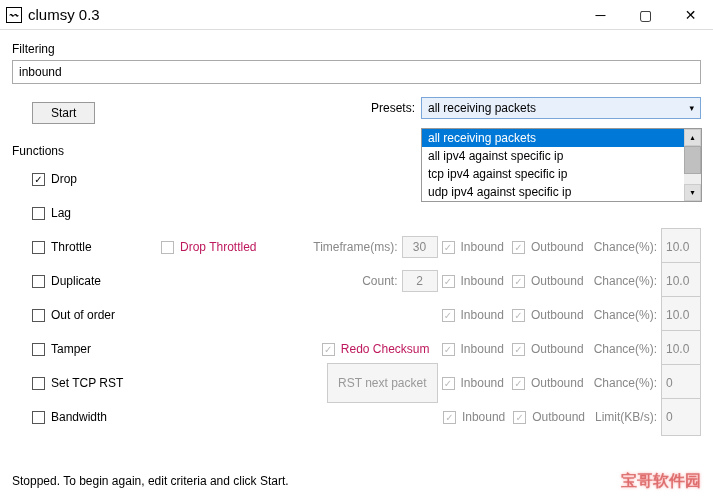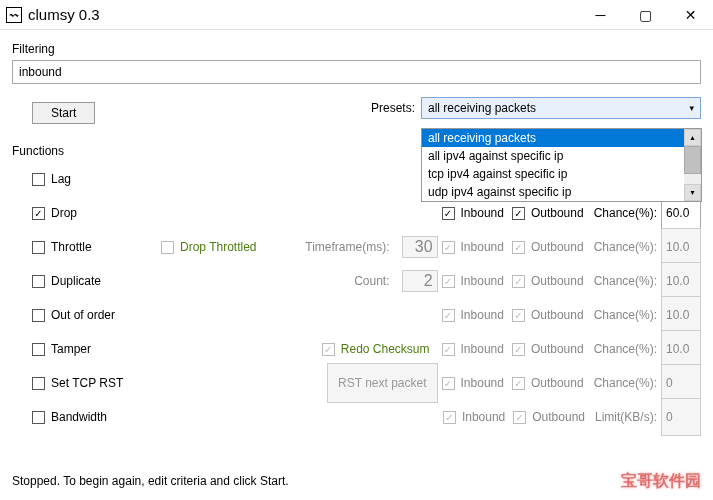--- a/index.html
+++ b/index.html
@@ -23,23 +23,23 @@
 .scroll-btn { height: 17px; display: flex; align-items: center; justify-content: center; font-size: 8px; background: #e0e0e0; border: 1px solid #ccc; }
 .scroll-track { flex: 1; background: #eee; }
 .scroll-thumb { background: #c0c0c0; height: 28px; border: 1px solid #aaa; }
 .functions-section { margin-top: 20px; }
 .func-row { display: flex; align-items: center; height: 34px; padding-left: 20px; }
 .cb { width: 13px; height: 13px; border: 1px solid #555; margin-right: 6px; display: inline-flex; align-items: center; justify-content: center; font-size: 10px; background: #fff; }
 .cb.disabled { border-color: #bbb; color: #bbb; }
 .cb.checked::before { content: '✓'; }
 .func-label { font-size: 12px; width: 110px; }
 .extra-cb { display: flex; align-items: center; margin-right: 8px; }
-.extra-cb .lbl { font-size: 12px; color: #4d7c0f; }
-.param-label { font-size: 12px; margin-right: 12px; }
-.param-input { width: 36px; height: 22px; border: 1px solid #aaa; padding: 0 4px; font-size: 16px; text-align: right; }
+.extra-cb .lbl { font-size: 12px; color: #be185d; }
+.param-label { font-size: 12px; margin-right: 4px; }
+.param-input { width: 36px; height: 22px; border: 1px solid #aaa; padding: 0 4px; font-size: 12px; text-align: center; }
 .param-input.disabled { color: #888; border-color: #ccc; background: #f5f5f5; }
 .inout { display: flex; align-items: center; margin-left: 4px; }
 .chance-label { margin-left: 10px; font-size: 12px; }
 .chance-input { width: 40px; height: 38px; border: 1px solid #aaa; padding: 2px 4px; font-size: 12px; margin-left: 4px; }
 .chance-input.disabled { color: #888; border-color: #ccc; background: #f5f5f5; }
 .rst-btn { padding: 12px 10px; border: 1px solid #ccc; background: #f5f5f5; color: #999; font-size: 12px; }
 .spacer-flex { flex: 1; }
 .status { position: absolute; bottom: 12px; left: 12px; font-size: 12px; }
 .watermark { position: absolute; bottom: 8px; right: 12px; font-size: 16px; color: rgba(200,50,50,0.6); font-weight: bold; text-shadow: 0 0 3px rgba(255,150,150,0.8); }
 .grayed { color: #888; }
@@ -79,38 +79,38 @@
           <div class="scroll-thumb"></div>
         </div>
       <div class="scroll-btn">▾</div>
     </div>
   </div>
 
   <div class="functions-section">
     <div class="section-label">Functions</div>
 
     <div class="func-row">
-      <span class="cb"></span>
-      <span class="func-label">Lag</span>
-    </div>
-
-    <div class="func-row">
       <span class="cb checked"></span>
       <span class="func-label">Drop</span>
       <div class="spacer-flex"></div>
       <div class="inout">
           <span class="cb checked"></span>
           <span>Inbound</span>
         </div>
       <div class="inout" style="margin-left:8px">
           <span class="cb checked"></span>
           <span>Outbound</span>
         </div>
       <span class="chance-label">Chance(%):</span>
       <input class="chance-input" value="60.0" style="">
+    </div>
+
+    <div class="func-row">
+      <span class="cb"></span>
+      <span class="func-label">Lag</span>
     </div>
 
     <div class="func-row">
       <span class="cb"></span>
       <span class="func-label">Throttle</span>
       <div class="extra-cb">
           <span class="cb disabled"></span>
           <span class="lbl">Drop Throttled</span>
         </div>
       <div class="spacer-flex"></div>

